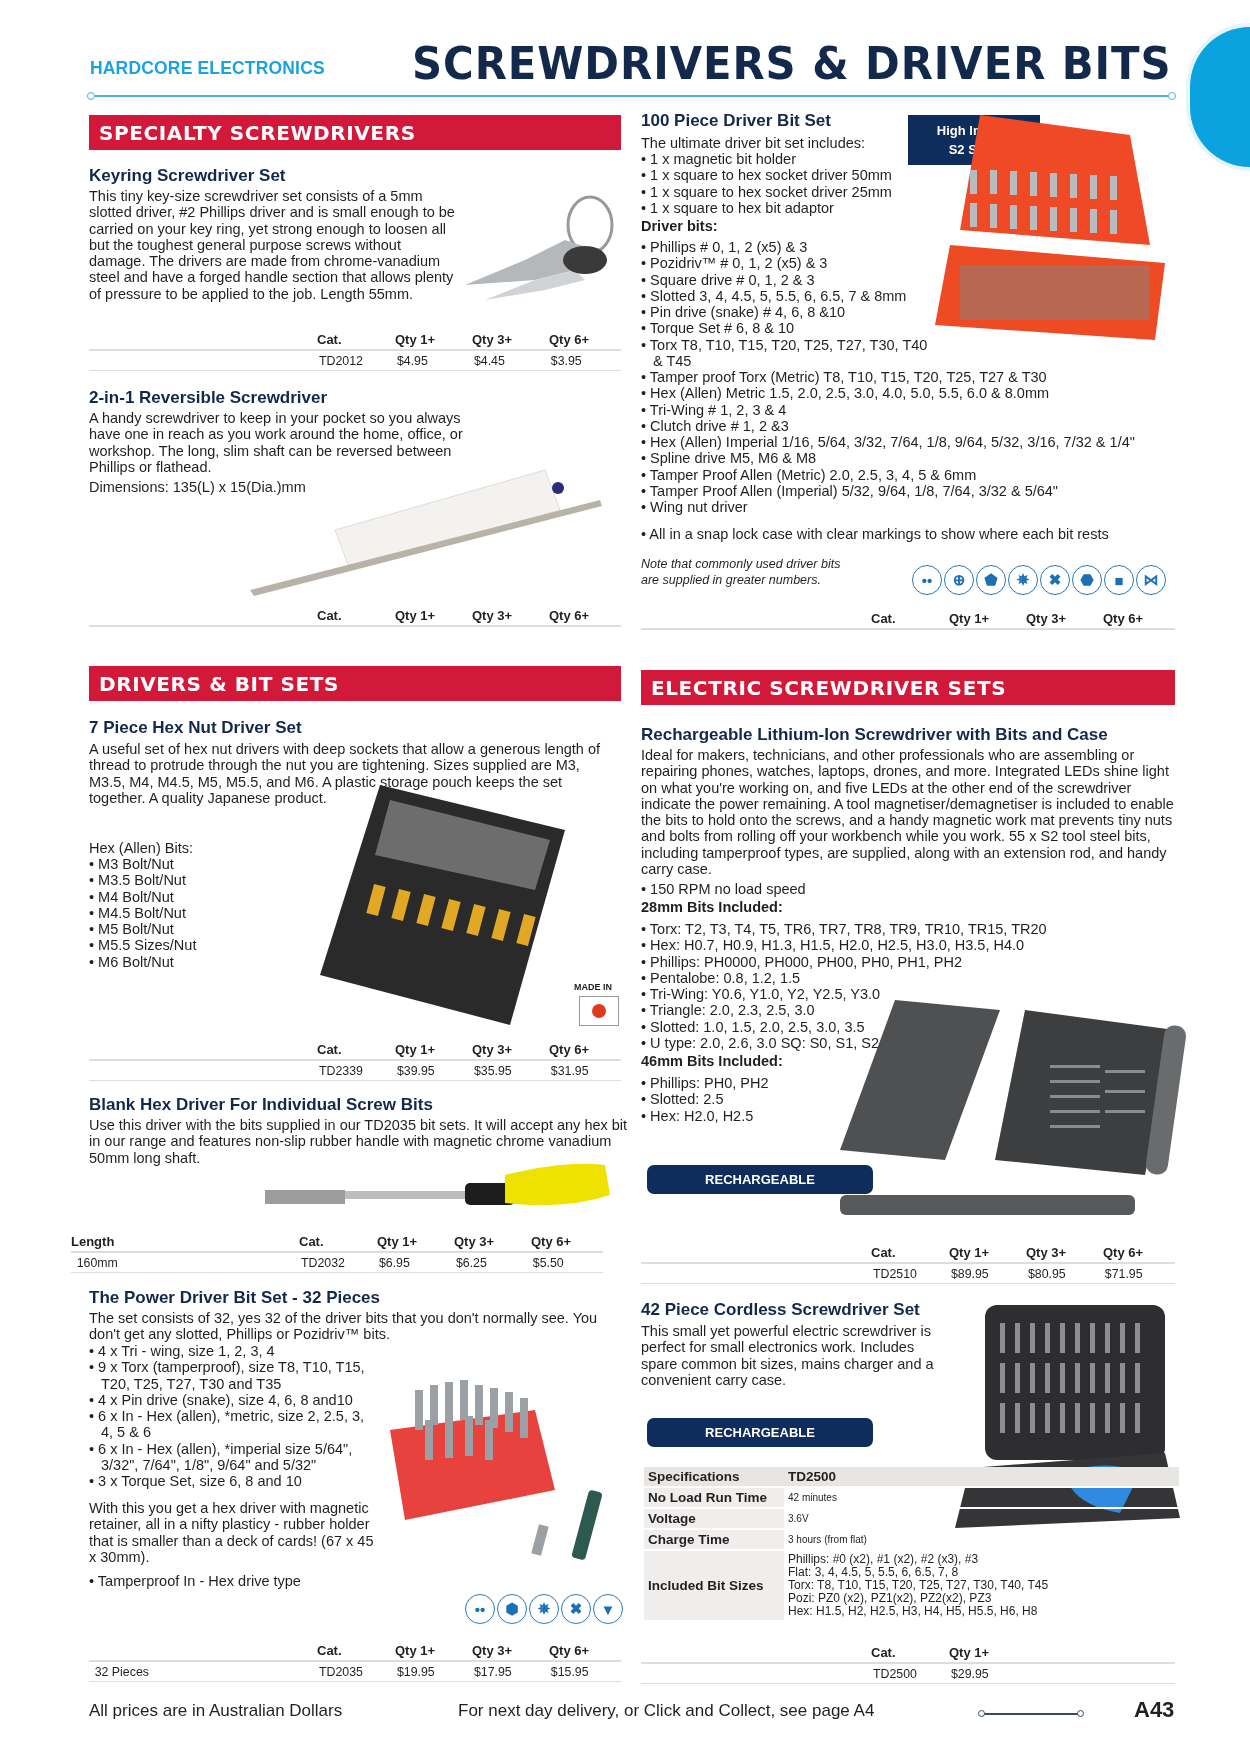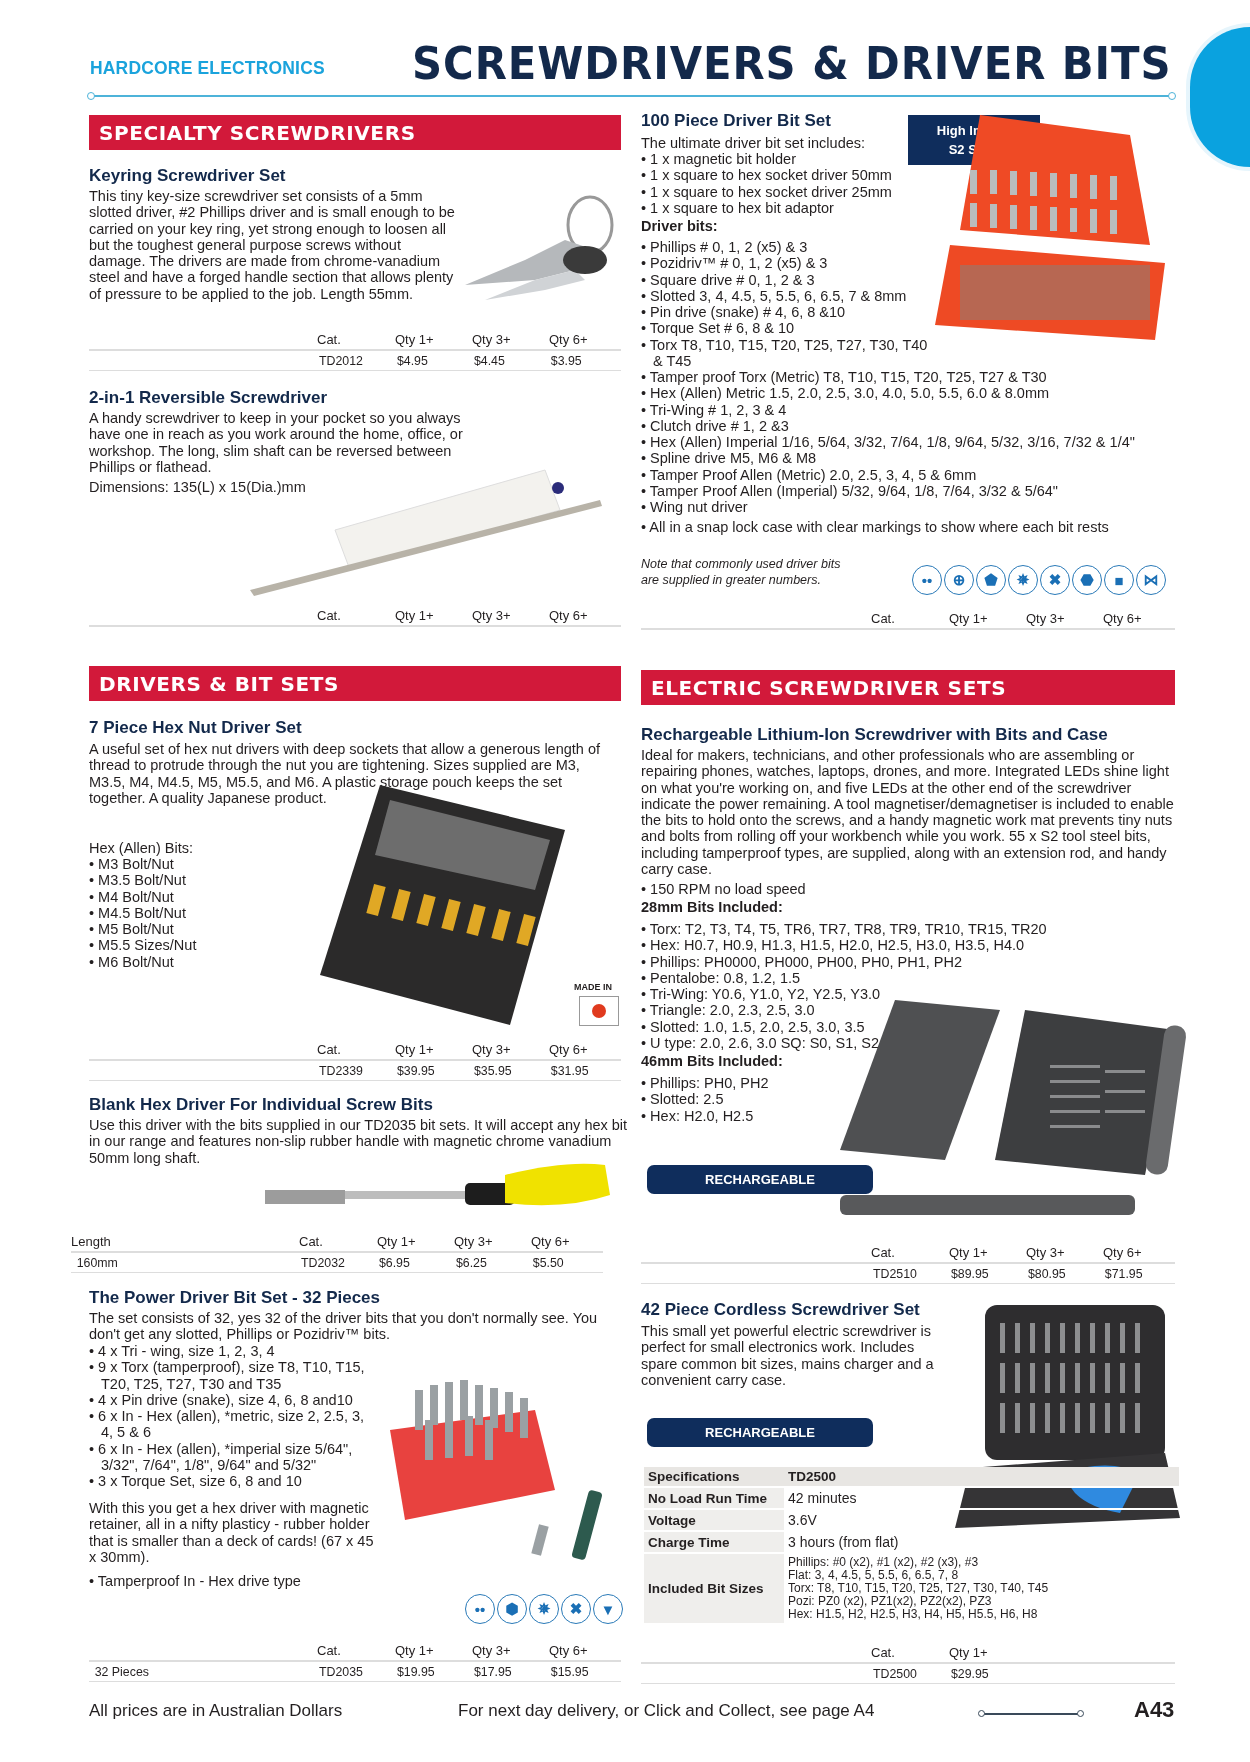--- a/index.html
+++ b/index.html
@@ -10,29 +10,29 @@
 .topline{left:90px;top:95px;width:1082px;height:2px;background:#4db3d9}
 .dot{width:8px;height:8px;border:1.5px solid #4db3d9;border-radius:50%;background:#fff}
 .tab{right:-60px;top:27px;width:120px;height:140px;border-radius:60px 0 0 60px;background:#0aa2df;box-shadow:0 0 0 4px #e6f5fc}
 .sec{background:#d2193a;color:#fff;font-weight:bold;font-size:20px;padding:0 10px;height:35px;line-height:37px;letter-spacing:0.6px;font-family:"DejaVu Sans",sans-serif}
 .h{color:#13294b;font-weight:bold;font-size:17px;line-height:20px}
 .p{font-size:14.5px;line-height:16.3px;color:#231f20}
 .p li{list-style:none;padding-left:12px;text-indent:-12px}
 .p li::before{content:"\2022  ";}
 .sub{font-weight:bold;font-size:14.5px}
 table.pr{border-collapse:collapse;font-size:13px}
-table.pr th{text-align:left;font-weight:normal;height:20px;border-bottom:2px solid #ddd}
+table.pr th{text-align:left;font-weight:bold;height:20px;border-bottom:2px solid #ddd}
 table.pr td{height:20px;border-bottom:1.5px solid #ddd;font-family:"Liberation Sans Narrow","Liberation Sans",sans-serif;transform:scaleX(0.95)}
 .badge{background:#0f2d5c;color:#fff;text-align:center;font-weight:bold;font-size:13px}
 .icons{display:flex;gap:2px}
 .ic{width:30px;height:30px;border:1.5px solid #2a7ab8;border-radius:50%;display:flex;align-items:center;justify-content:center;color:#1a6fb5;font-size:15px;font-weight:bold}
 .spec{border-collapse:collapse;font-size:13.5px}
 .spec td{padding:2px 4px;vertical-align:middle;border-bottom:2px solid #fff}
 .spec td.k{background:#efeeec;font-weight:bold;width:140px}
-.spec td.v{font-size:14px}
+.spec td.v{font-size:10px}
 .foot{font-size:17px;color:#231f20}
 .img{position:absolute}
 </style>
 </head>
 <body>
 
 <div class="abs brand">HARDCORE ELECTRONICS</div>
 <div class="abs ptitle">SCREWDRIVERS &amp; DRIVER BITS</div>
 <div class="abs topline"></div>
 <div class="abs dot" style="left:87px;top:92px"></div>
@@ -272,21 +272,21 @@
 <ul class="abs p" style="left:641px;top:369px;width:540px">
   <li>Tamper proof Torx (Metric) T8, T10, T15, T20, T25, T27 &amp; T30</li>
     <li>Hex (Allen) Metric 1.5, 2.0, 2.5, 3.0, 4.0, 5.0, 5.5, 6.0 &amp; 8.0mm</li>
     <li>Tri-Wing # 1, 2, 3 &amp; 4</li>
     <li>Clutch drive # 1, 2 &amp;3</li>
     <li>Hex (Allen) Imperial 1/16, 5/64, 3/32, 7/64, 1/8, 9/64, 5/32, 3/16, 7/32 &amp; 1/4"</li>
     <li>Spline drive M5, M6 &amp; M8</li>
     <li>Tamper Proof Allen (Metric) 2.0, 2.5, 3, 4, 5 &amp; 6mm</li>
     <li>Tamper Proof Allen (Imperial) 5/32, 9/64, 1/8, 7/64, 3/32 &amp; 5/64"</li>
     <li>Wing nut driver</li>
-    <li style="margin-top:3px">All in a snap lock case with clear markings to show where each bit rests</li>
+    <li style="margin-top:10px">All in a snap lock case with clear markings to show where each bit rests</li>
 </ul>
 <div class="abs p" style="left:641px;top:556px;width:220px;font-style:italic;font-size:12.5px;line-height:16px">Note that commonly used driver bits are supplied in greater numbers.</div>
 <div class="abs icons" style="left:912px;top:565px">
   <span class="ic">••</span>
   <span class="ic">⊕</span>
   <span class="ic">⬟</span>
   <span class="ic">✵</span>
   <span class="ic">✖</span>
   <span class="ic">⬣</span>
   <span class="ic">■</span>

